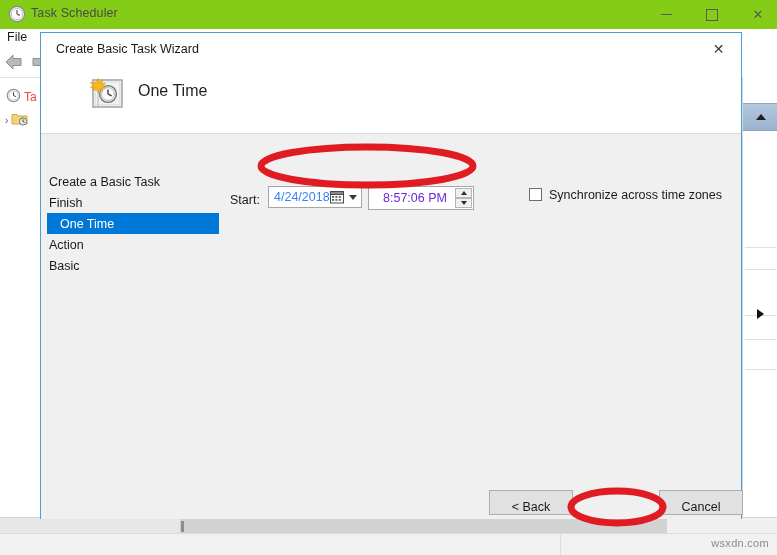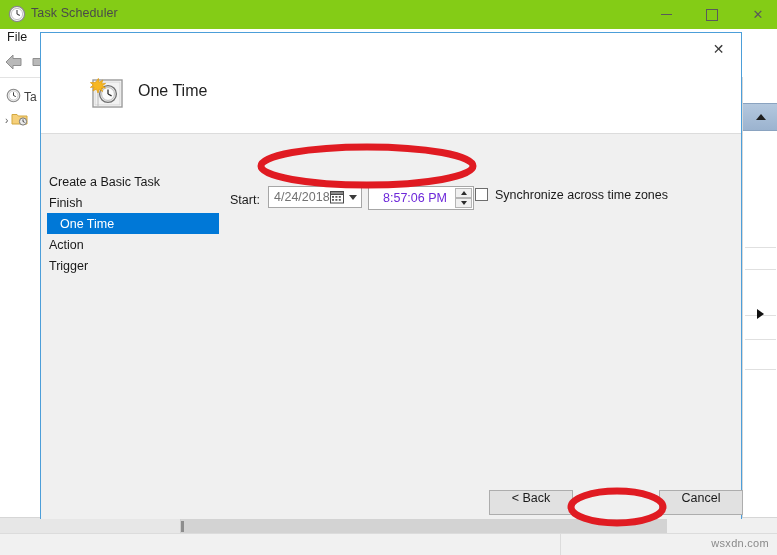--- a/index.html
+++ b/index.html
@@ -103,21 +103,21 @@
     border-top: 1px solid #e3e3e3;
     border-right: 1px solid #d8d8d8;
   }
   #tree-root {
     position: absolute;
     left: 6px; top: 10px;
     display: flex; align-items: center;
     white-space: nowrap;
   }
   #tree-root-label {
-    font-size: 12px; color: #404040; margin-left: 3px;
+    font-size: 12px; color: #ef4444; margin-left: 3px;
   }
   #tree-child {
     position: absolute;
     left: 5px; top: 33px;
     display: flex; align-items: center;
     white-space: nowrap;
   }
   #tree-expander {
     font-size: 10px; color: #5a5a5a; margin-right: 3px;
   }
@@ -320,21 +320,21 @@
     left: 227px; top: 52px;
     width: 94px; height: 22px;
     background: #ffffff;
     border: 1px solid #a6a6a6;
     box-sizing: border-box;
     display: flex;
     align-items: center;
   }
   #date-text {
     font-size: 12.5px;
-    color: #737373;
+    color: #3b82f6;
     margin-left: 5px;
   }
   #date-cal-icon {
     position: absolute;
     right: 17px; top: 3px;
     width: 14px; height: 14px;
   }
   #date-dropdown-arrow {
     position: absolute;
     right: 4px; top: 8px;
@@ -378,23 +378,24 @@
     border-bottom: 4px solid #2b2b2b;
   }
   .spin .tri-down {
     width: 0; height: 0;
     border-left: 3px solid transparent;
     border-right: 3px solid transparent;
     border-top: 4px solid #2b2b2b;
   }
   #sync-row {
     position: absolute;
-    left: 434px; top: 54px;
+    left: 456px; top: 54px;
     display: flex;
     align-items: flex-start;
+    padding-left: 32px;
   }
   #sync-checkbox {
     width: 13px; height: 13px;
     background: #ffffff;
     border: 1px solid #6d6d6d;
     box-sizing: border-box;
   }
   #sync-label {
     font-size: 12.5px;
     color: #1a1a1a;
@@ -411,21 +412,21 @@
   }
   .dlgbtn {
     position: absolute;
     top: 4px;
     width: 84px; height: 25px;
     background: #e1e1e1;
     border: 1px solid #adadad;
     box-sizing: border-box;
     font-size: 12.5px;
     color: #1a1a1a;
-    display: flex; align-items: flex-start; justify-content: center;
+    display: flex; align-items: flex-end; justify-content: center;
   }
   #btn-back   { left: 448px; }
   #btn-next   { left: 533px; border: 2px solid #4c9ed9; }
   #btn-cancel { left: 618px; }
 
   
   .annot {
     position: absolute;
     pointer-events: none;
   }
@@ -524,20 +525,21 @@
   <div id="bg-hscroll">
     <div id="hscroll-leftfill"></div>
     <div id="hscroll-thumb"></div>
     <div id="hscroll-grip"></div>
   </div>
 </div>
 
 <div id="dialog">
 
   <div id="dlg-titlebar">
+    <span id="dlg-title-text">Create Basic Task Wizard</span>
     <div id="dlg-close">
       <span>✕</span>
     </div>
   </div>
 
   <div id="dlg-header">
     <span id="dlg-header-icon">
       <svg width="46" height="44" viewBox="0 0 46 44">
         <rect x="9" y="7" width="29" height="27" fill="#fdfdfd" stroke="#9a9a9a" stroke-width="1.4"></rect>
         <rect x="11" y="9" width="25" height="23" fill="#f2f2f2" stroke="#d0d0d0" stroke-width="0.8"></rect>
@@ -564,21 +566,21 @@
       <div class="step">
         <span>Finish</span>
       </div>
       <div class="step sub selected">
         <span>One Time</span>
       </div>
       <div class="step">
         <span>Action</span>
       </div>
       <div class="step">
-        <span>Trigger</span>
+        <span>Basic</span>
       </div>
     </div>
 
     <span id="start-label">Start:</span>
 
     <div id="date-picker">
       <span id="date-text">4/24/2018</span>
       <span id="date-cal-icon">
         <svg width="14" height="14" viewBox="0 0 14 14">
           <rect x="0.5" y="1.5" width="13" height="11.5" fill="#ffffff" stroke="#4a4a4a" stroke-width="1"></rect>

